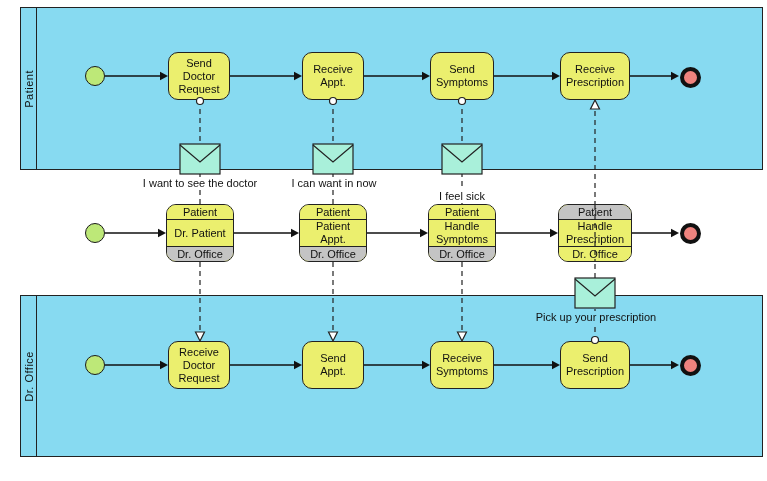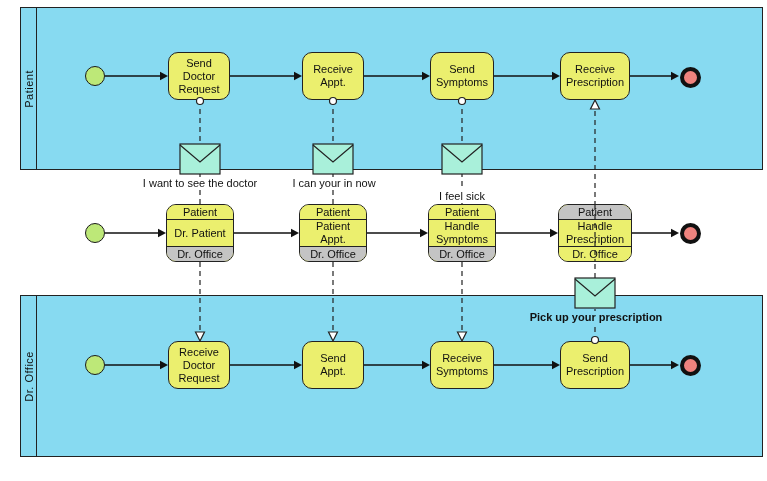--- a/index.html
+++ b/index.html
@@ -55,21 +55,21 @@
   .event{position:absolute;z-index:3;border-radius:50%;box-sizing:content-box;}
   .event.start{width:18px;height:18px;border:1.5px solid #1a1a1a;background:var(--start-fill);}
   .event.end{width:13px;height:13px;border:4px solid #111;background:var(--end-fill);}
   .envelope{position:absolute;z-index:3;width:42px;height:32px;}
   .envelope rect{fill:var(--envelope-fill);stroke:#222;stroke-width:1.2;}
   .envelope path{fill:none;stroke:#222;stroke-width:1.2;}
   .msg-label{
     position:absolute;z-index:3;transform:translateX(-50%);
     font-size:11px;line-height:13px;white-space:nowrap;background:#fff;padding:0 2px;
   }
-  .msg-label.on-pool{background:var(--pool-fill);font-weight:bold;}
+  .msg-label.on-pool{background:var(--pool-fill);}
   .seq{stroke:#111;stroke-width:1.5;fill:none;}
   .seq-arrow{fill:#111;stroke:none;}
   .msg{stroke:#222;stroke-width:1.2;fill:none;stroke-dasharray:5 4;}
   .msg-arrow{fill:#fff;stroke:#222;stroke-width:1.2;}
   .msg-src{fill:#fff;stroke:#222;stroke-width:1.2;}
 </style>
 </head>
 <body>
 
 <div id="canvas">
@@ -240,21 +240,21 @@
     </g>
   </svg>
   <svg class="envelope" style="left:574px;top:277px" viewBox="0 0 42 32">
     <g>
       <rect x="1" y="1" width="40" height="30"></rect>
         <path d="M1,2 L21,19 L41,2"></path>
     </g>
   </svg>
 
   <div class="msg-label" style="left:200px;top:177px">I want to see the doctor</div>
-  <div class="msg-label" style="left:334px;top:177px">I can your in now</div>
+  <div class="msg-label" style="left:334px;top:177px">I can want in now</div>
   <div class="msg-label" style="left:462px;top:190px">I feel sick</div>
   <div class="msg-label on-pool" style="left:596px;top:311px">Pick up your prescription</div>
 
   <svg class="layer top" width="767" height="481">
     <path class="msg" d="M595,205 V261"></path>
     <circle class="msg-src" cx="200" cy="101" r="3.5"></circle>
     <circle class="msg-src" cx="333" cy="101" r="3.5"></circle>
     <circle class="msg-src" cx="462" cy="101" r="3.5"></circle>
     <circle class="msg-src" cx="595" cy="340" r="3.5"></circle>
   </svg>

